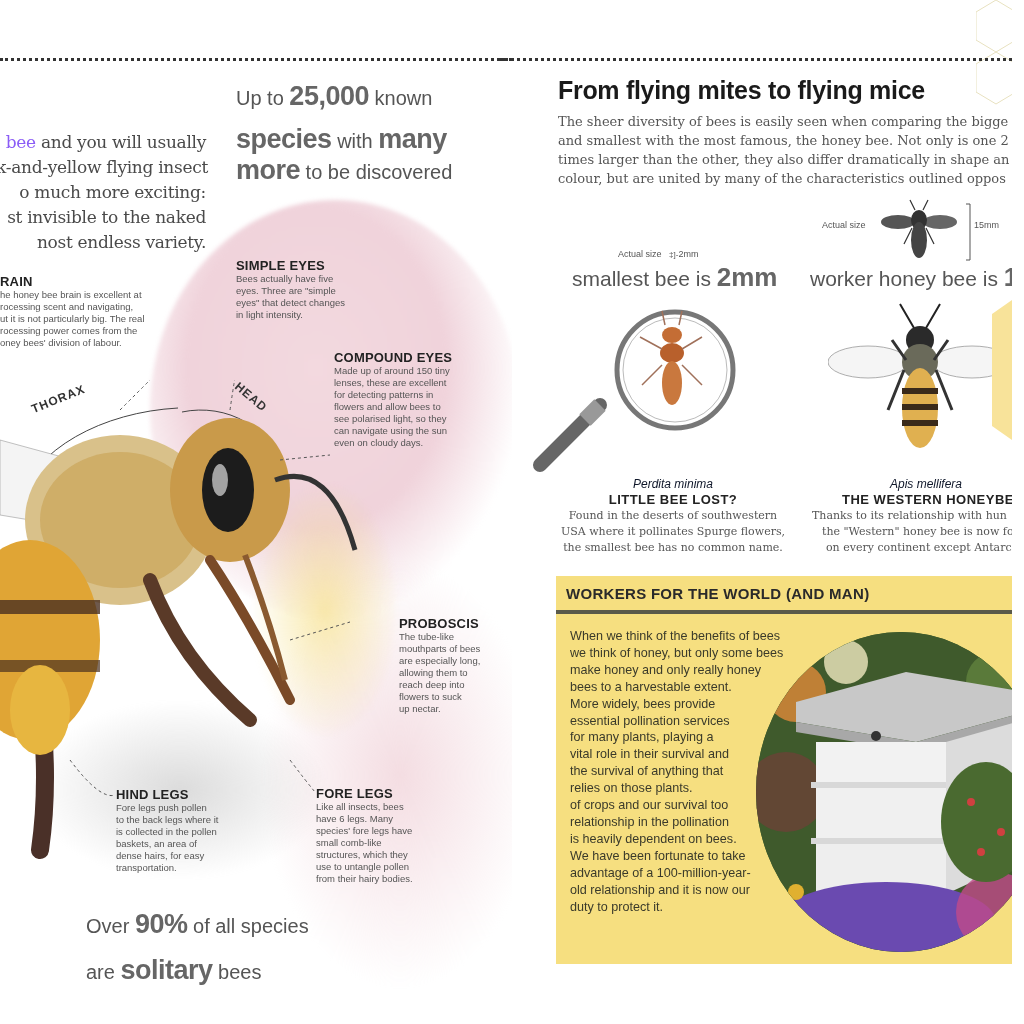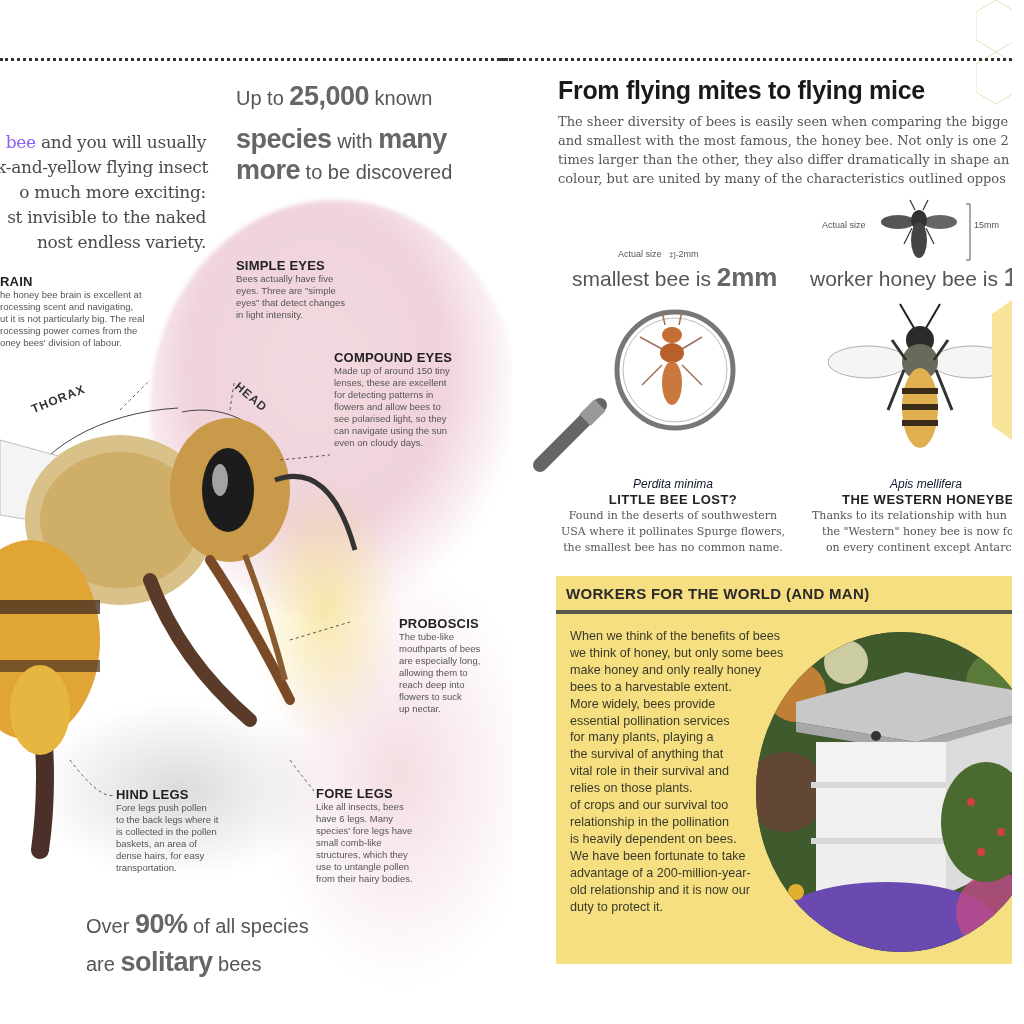--- a/index.html
+++ b/index.html
@@ -183,21 +183,21 @@
       <div>species' fore legs have</div>
       <div>small comb-like</div>
       <div>structures, which they</div>
       <div>use to untangle pollen</div>
       <div>from their hairy bodies.</div>
     </div>
   </div>
 
   <div class="stat" style="left:86px;top:910px;">
     <div style="white-space:nowrap;"><span class="sm">Over </span><span class="big">90%</span><span class="sm"> of all species</span></div>
-    <div style="white-space:nowrap;margin-top:8px;"><span class="sm">are </span><span class="big">solitary</span><span class="sm"> bees</span></div>
+    <div style="white-space:nowrap;margin-top:16px;"><span class="sm">are </span><span class="big">solitary</span><span class="sm"> bees</span></div>
   </div>
 </div>
 
 <div class="page page-right">
 
   <svg class="hex" style="left:476px;top:0;" width="40" height="110" viewBox="0 0 40 110">
     <path d="M20 0 L40 12 L40 40 L20 52 L0 40 L0 12 Z" fill="none" stroke="#e8e2c0" stroke-width="1"></path>
     <path d="M20 52 L40 64 L40 92 L20 104 L0 92 L0 64 Z" fill="none" stroke="#e8e2c0" stroke-width="1"></path>
   </svg>
 
@@ -284,28 +284,28 @@
   <div class="workers-box">
     <div class="workers-head">WORKERS FOR THE WORLD (AND MAN)</div>
     <div class="workers-body">
       <div>When we think of the benefits of bees</div>
       <div>we think of honey, but only some bees</div>
       <div>make honey and only really honey</div>
       <div>bees to a harvestable extent.</div>
       <div>More widely, bees provide</div>
       <div>essential pollination services</div>
       <div>for many plants, playing a</div>
+      <div>vital role in their survival and</div>
       <div>the survival of anything that</div>
-      <div>vital role in their survival and</div>
       <div>relies on those plants.</div>
       <div>of crops and our survival too</div>
       <div>relationship in the pollination</div>
       <div>is heavily dependent on bees.</div>
       <div>We have been fortunate to take</div>
-      <div>advantage of a 200-million-year-</div>
+      <div>advantage of a 100-million-year-</div>
       <div>old relationship and it is now our</div>
       <div>duty to protect it.</div>
     </div>
 
     <div class="hive-photo">
       <svg width="290" height="320" viewBox="0 0 290 320">
         <rect width="290" height="320" fill="#3f5a2c"></rect>
         <circle cx="40" cy="60" r="30" fill="#e08a3a" opacity="0.8"></circle>
         <circle cx="90" cy="30" r="22" fill="#f0e8c0" opacity="0.8"></circle>
         <circle cx="240" cy="50" r="30" fill="#5a7a3a"></circle>

